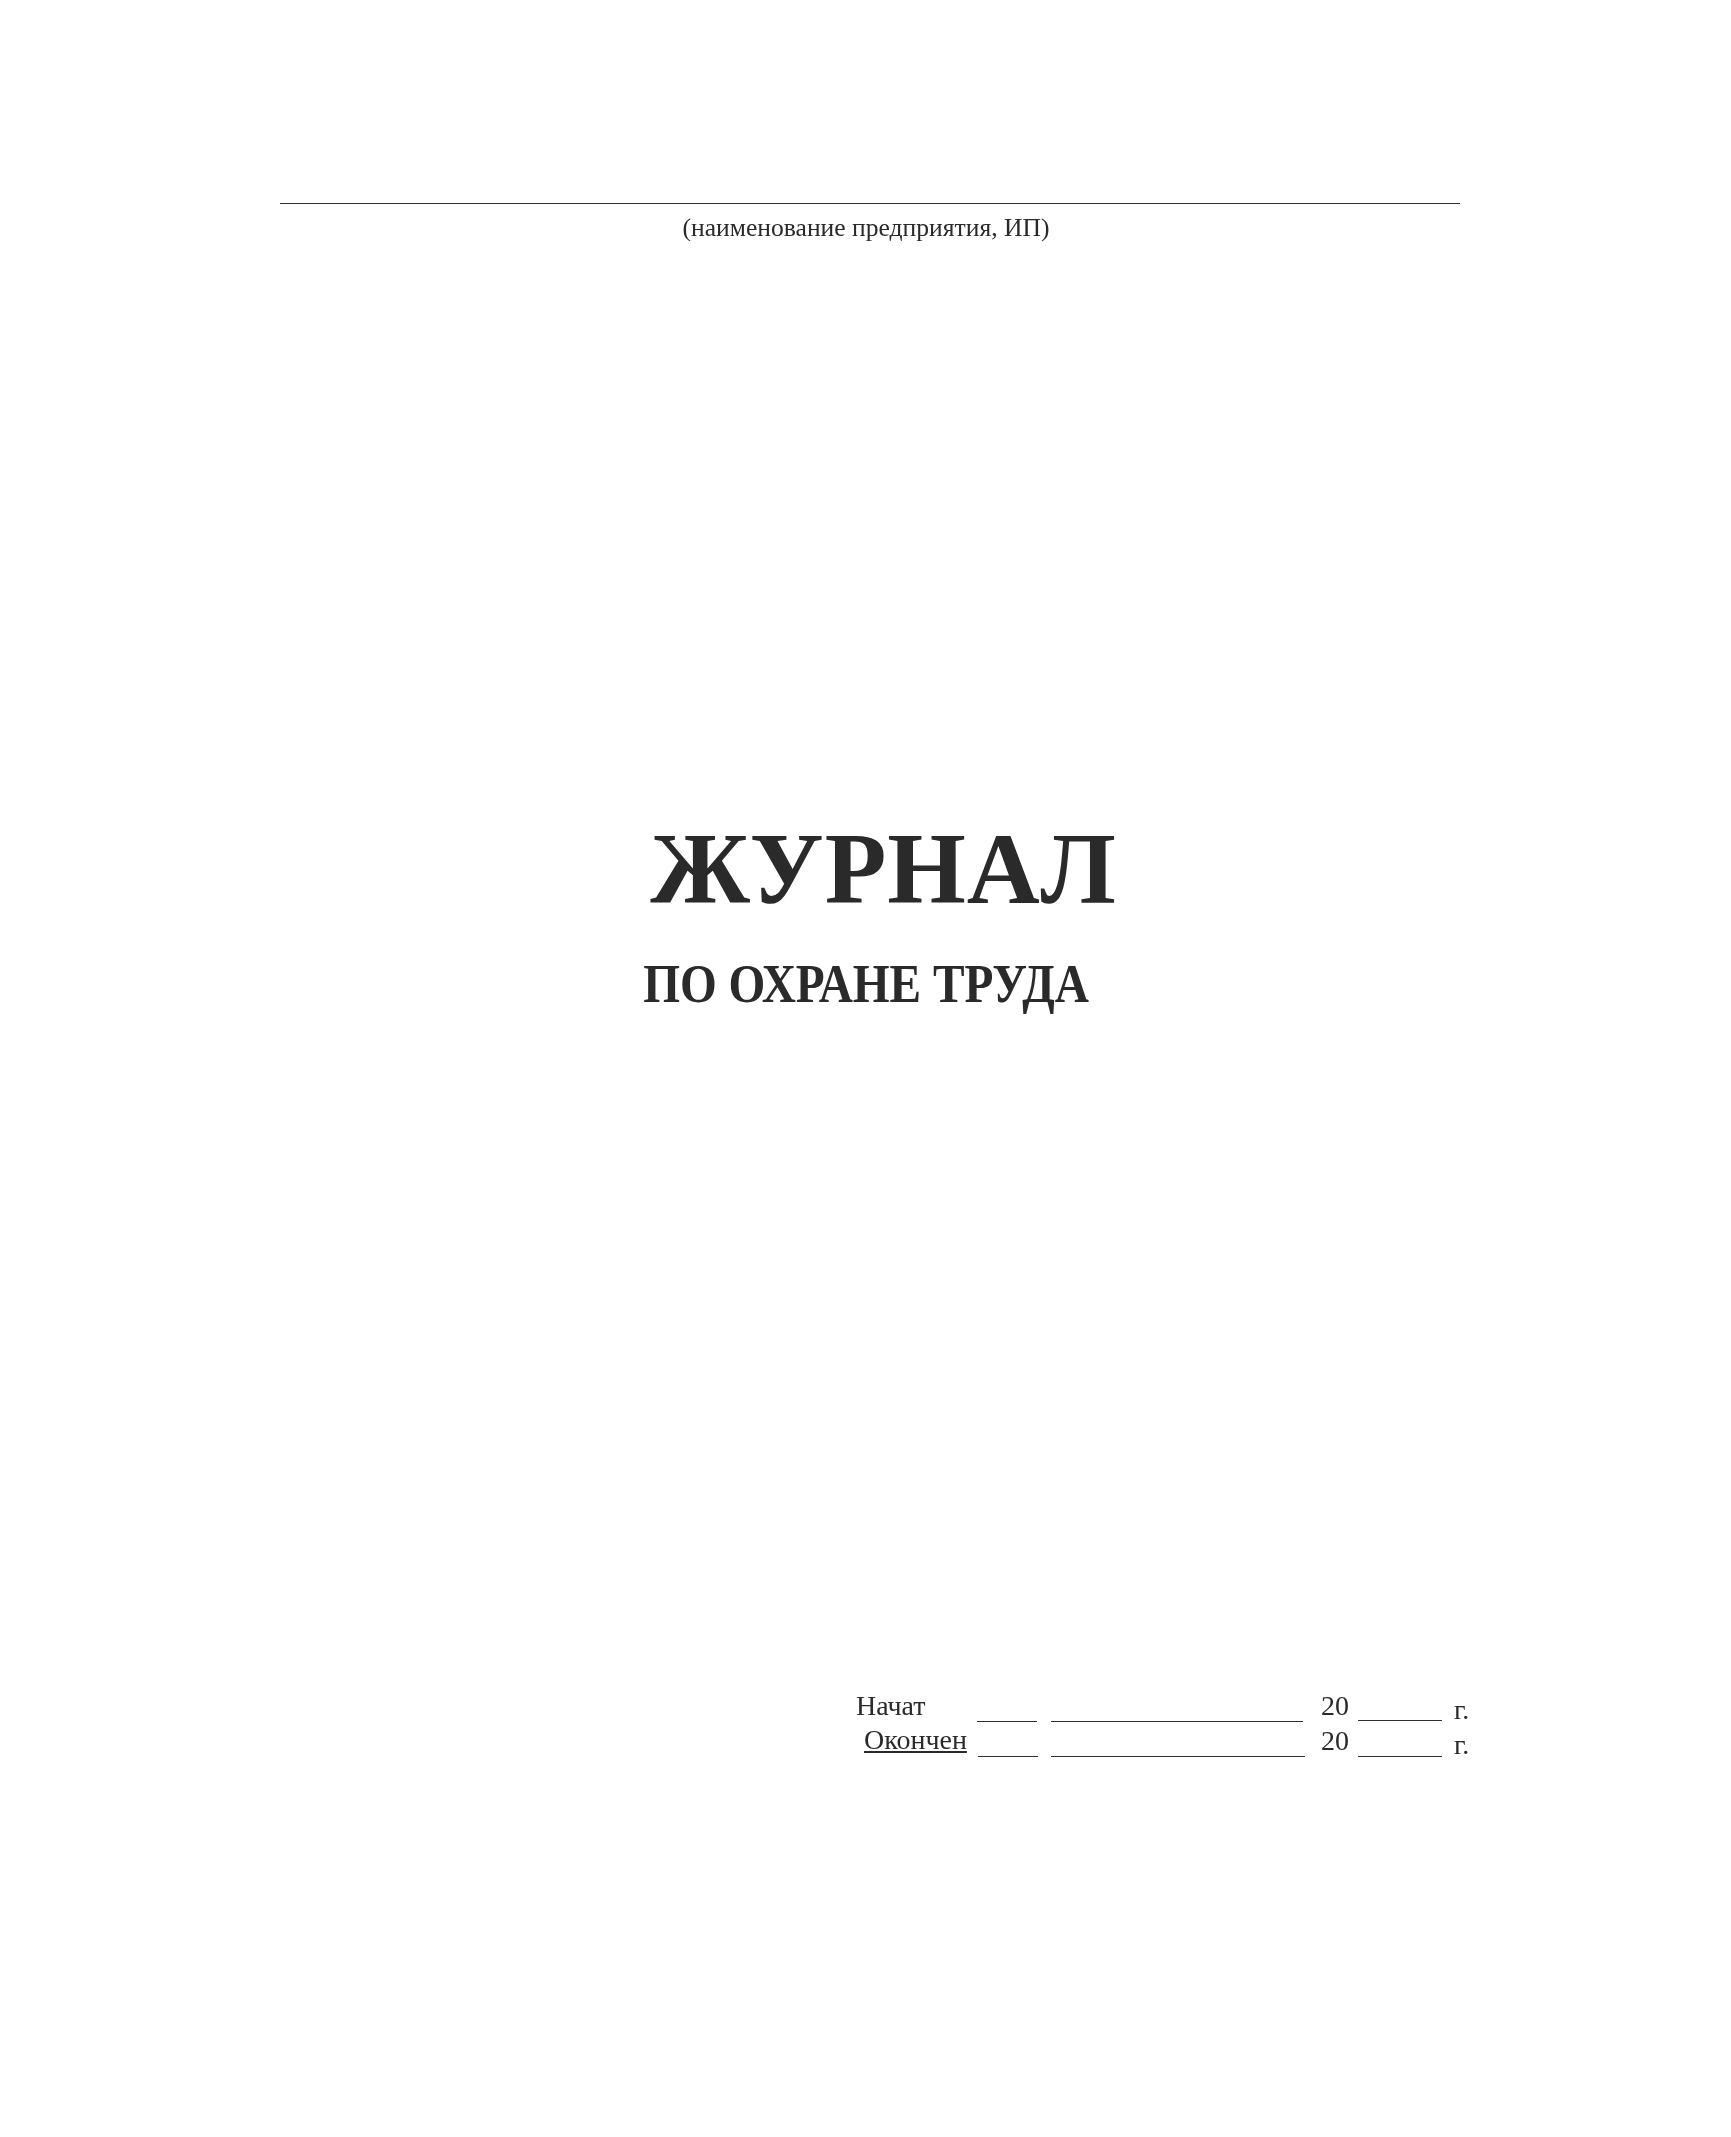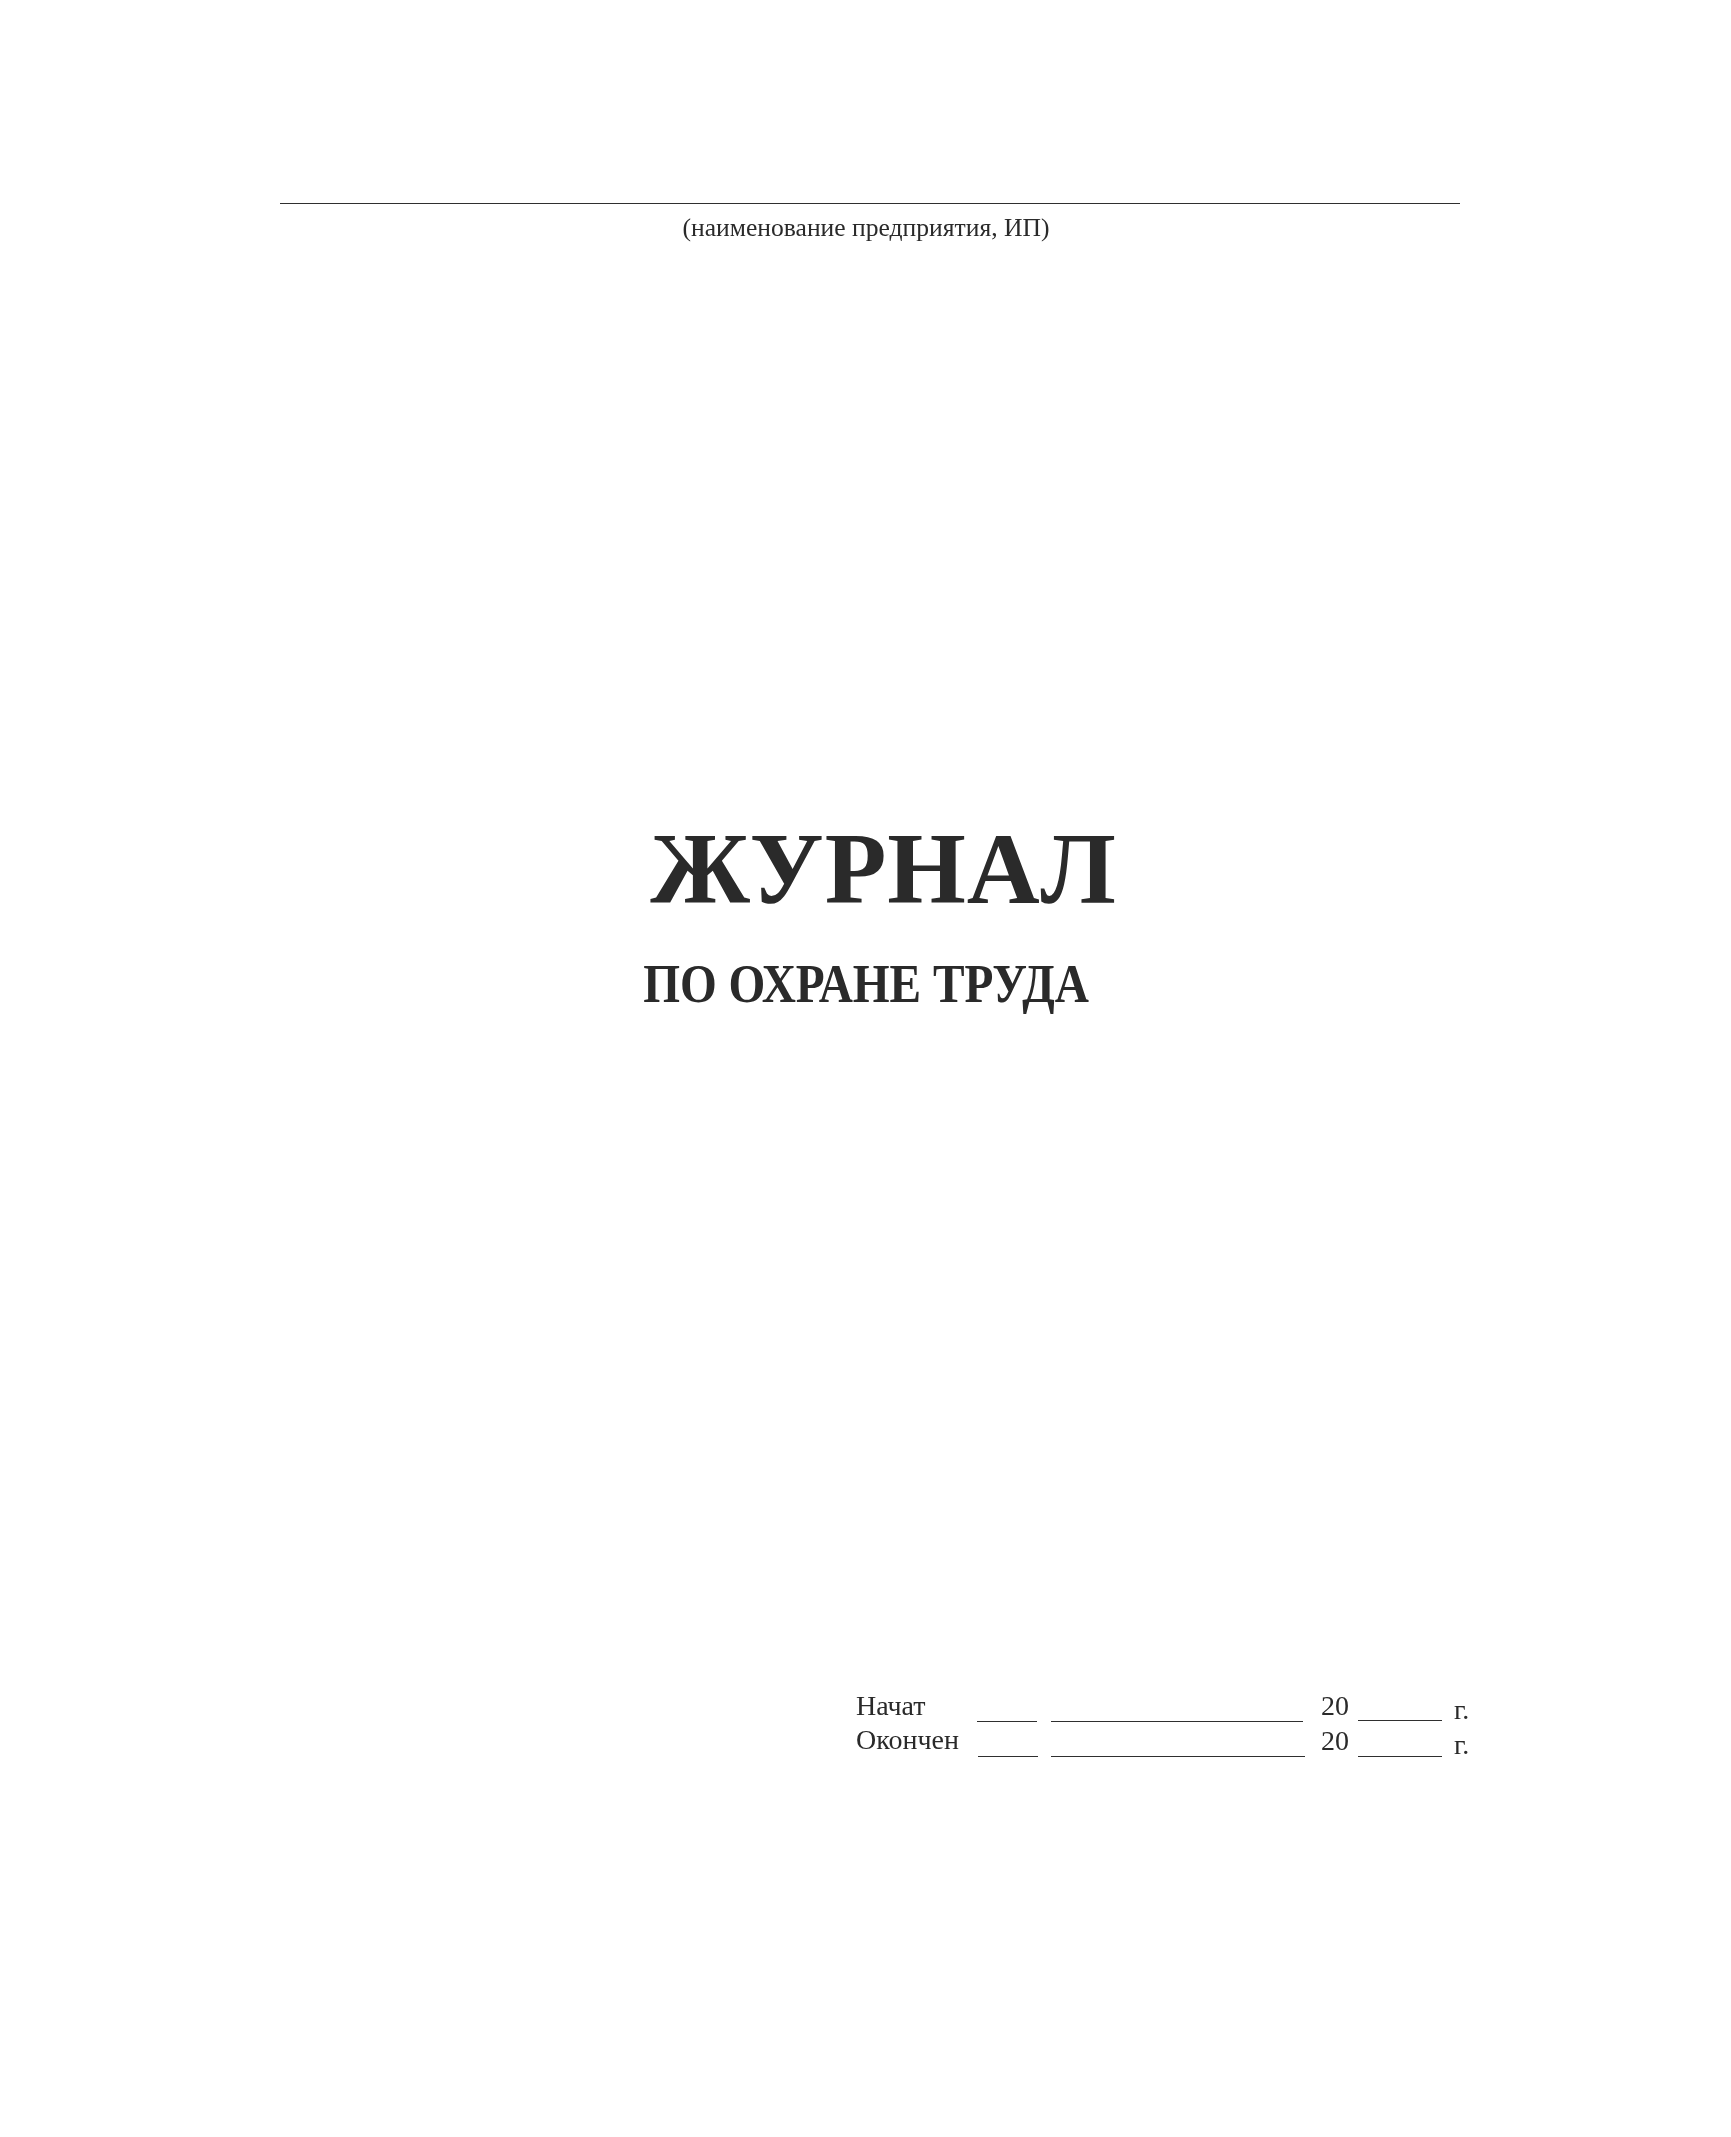--- a/index.html
+++ b/index.html
@@ -81,21 +81,21 @@
     border-top:1.8px solid var(--color-line);
   }
   
   .r1-label{ left:0;   top:0;  }
   .r1-line-day{  left:121px; top:29px; width:60px;  }
   .r1-line-month{ left:195px; top:29px; width:252px; }
   .r1-century{ left:465px; top:0; }
   .r1-line-year{ left:502px; top:28px; width:84px; }
   .r1-suffix{ left:598px; top:3.7px; }
   
-  .r2-label{ left:0;   top:34px; }
+  .r2-label{ left:8px;   top:34px;text-decoration:underline; }
   .r2-line-day{  left:122px; top:64px; width:60px;  }
   .r2-line-month{ left:195px; top:64px; width:254px; }
   .r2-century{ left:465px; top:35px; }
   .r2-line-year{ left:502px; top:64px; width:84px; }
   .r2-suffix{ left:598px; top:39px; }
 </style>
 </head>
 <body>
 
 <div class="page">

